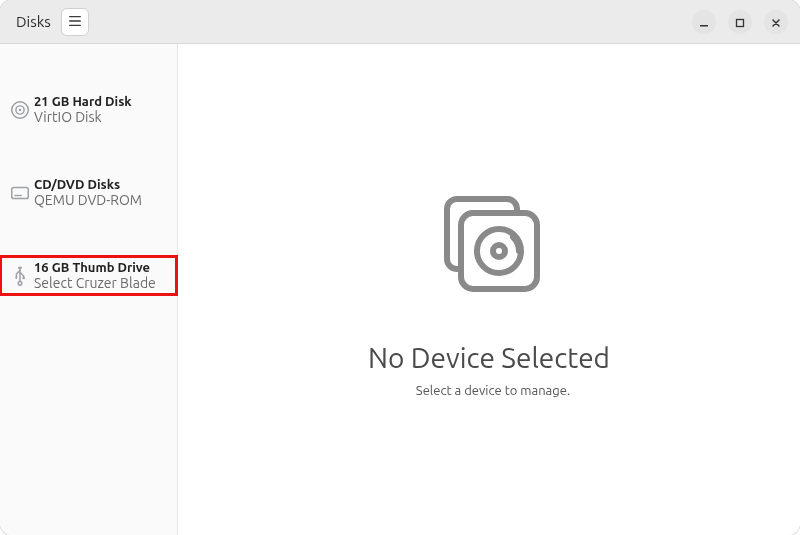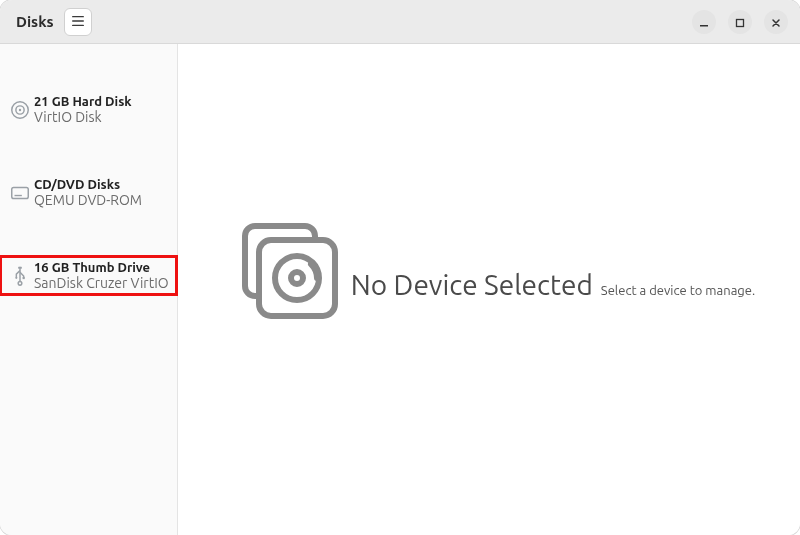--- a/index.html
+++ b/index.html
@@ -1,32 +1,32 @@
 <!DOCTYPE html>
 <html><head>
 <meta charset="utf-8">
 <style>
   * { box-sizing: border-box; margin: 0; padding: 0; }
   html, body { width: 800px; height: 535px; font-family: Ubuntu, Cantarell, "Segoe UI", sans-serif; background: #fff; }
   .window { width: 800px; height: 535px; display: flex; flex-direction: column; border-radius: 12px; overflow: hidden; box-shadow: 0 0 0 1px #d9d9d9; }
   .headerbar { height: 44px; display: flex; align-items: center; background: #ebebeb; border-bottom: 1px solid #d9d9d9; position: relative; }
   .hb-left { display: flex; align-items: center; padding-left: 16px; gap: 10px; }
-  .title { font-size: 15px; font-weight: 700; color: #2c2c2c; }
+  .title { font-size: 15px; font-weight: 400; color: #2c2c2c; }
   .hb-btn { width: 28px; height: 28px; border-radius: 6px; background: #ffffff; border: 1px solid #d0d0d0; display: flex; align-items: center; justify-content: center; cursor: pointer; }
   .wcontrols { position: absolute; right: 12px; top: 50%; transform: translateY(-50%); display: flex; gap: 12px; }
   .wbtn { width: 24px; height: 24px; border-radius: 50%; background: #e4e4e4; display: flex; align-items: center; justify-content: center; cursor: pointer; }
   .body { flex: 1; display: flex; min-height: 0; }
   .sidebar { width: 178px; border-right: 1px solid #e4e4e4; background: #fafafa; padding-top: 2px; }
   .device { display: flex; align-items: center; gap: 2px; padding: 4px 6px 4px 8px; cursor: pointer; margin-top: 44px; }
   .dev-icon { width: 24px; height: 24px; display: flex; align-items: center; justify-content: center; color: #888; flex-shrink: 0; }
   .dev-text { display: flex; flex-direction: column; line-height: 1.15; overflow: hidden; }
   .dev-name { font-size: 13px; font-weight: 700; color: #222; white-space: nowrap; overflow: hidden; text-overflow: ellipsis; }
   .dev-sub  { font-size: 14px; color: #6b6b6b; white-space: nowrap; overflow: hidden; text-overflow: ellipsis; }
   .highlight { outline: 3px solid #e11; outline-offset: -2px; }
-  .main { flex: 1; display: flex; align-items: center; justify-content: center; flex-direction: row; background: #fff; }
+  .main { flex: 1; display: flex; align-items: center; justify-content: center; flex-direction: column; background: #fff; }
   .empty-icon { color: #8a8a8a; margin-bottom: 28px; }
   .empty-title { font-size: 28px; color: #4a4a4a; font-weight: 400; margin-bottom: 10px; }
   .empty-sub { font-size: 13px; color: #555; margin-left: 8px; }
 </style>
 </head>
 <body>
 
 <div class="window">
 
   <div class="headerbar">
@@ -102,21 +102,21 @@
               <path d="M12 2v16" stroke="#9aa0a6" stroke-width="1.6"></path>
               <circle cx="12" cy="20" r="2" fill="none" stroke="#9aa0a6" stroke-width="1.6"></circle>
               <path d="M12 6l-4 4v3M12 8l4 4v2" stroke="#9aa0a6" stroke-width="1.6" fill="none"></path>
               <circle cx="8" cy="14" r="1.2" fill="#9aa0a6"></circle>
               <rect x="14.8" y="13" width="2.4" height="2.4" fill="#9aa0a6"></rect>
               <path d="M10 2h4v2h-4z" fill="#9aa0a6"></path>
             </svg>
         </span>
         <span class="dev-text">
           <span class="dev-name">16 GB Thumb Drive</span>
-          <span class="dev-sub">SanDisk Cruzer VirtIO</span>
+          <span class="dev-sub">Select Cruzer Blade</span>
         </span>
       </div>
 
     </div>
 
     <div class="main">
       <div class="empty-icon">
         <svg width="128" height="128" viewBox="0 0 128 128">
           <rect x="22" y="16" width="70" height="70" rx="10" fill="none" stroke="#8a8a8a" stroke-width="6"></rect>
           <rect x="36" y="30" width="76" height="76" rx="12" fill="#fff" stroke="#8a8a8a" stroke-width="6"></rect>

